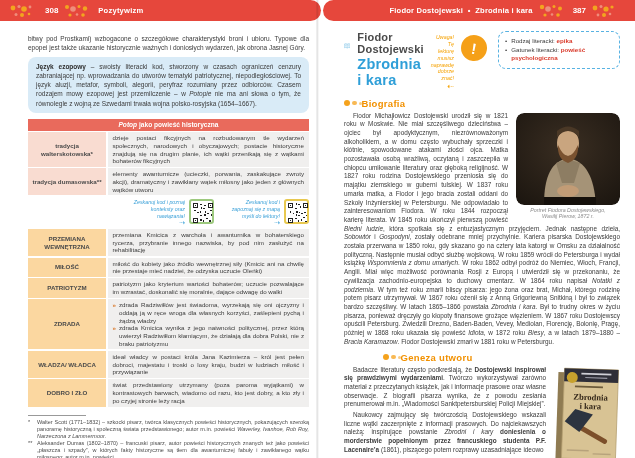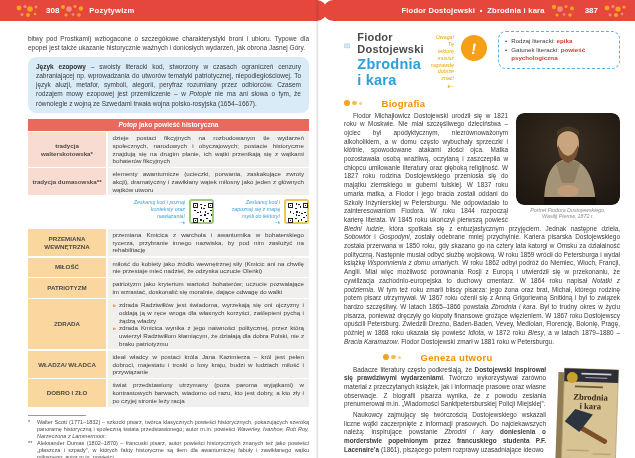--- a/index.html
+++ b/index.html
@@ -9,35 +9,35 @@
     -webkit-font-smoothing:antialiased;
   }
   .page{position:absolute;top:0;height:458px;}
   .page-left{left:0;width:317px;}
   .page-right{left:317px;width:318px;}
   .seam{position:absolute;left:316px;top:0;bottom:0;width:3px;
     background:linear-gradient(to right,rgba(0,0,0,.05),rgba(0,0,0,.10),rgba(0,0,0,0));}
 
   
   .bar{height:21px;background:#e6473c;display:flex;align-items:center;position:absolute;top:0;}
-  .bar-left{left:0;width:311px;border-radius:0 12px 12px 0;padding-left:16px;}
-  .bar-right{right:0;left:6px;border-radius:12px 0 0 12px;justify-content:flex-end;padding-right:8px;gap:5px;}
+  .bar-left{left:0;width:311px;border-radius:0 12px 12px 0;padding-left:10px;gap:5px;}
+  .bar-right{right:0;left:6px;border-radius:12px 0 0 12px;justify-content:flex-end;padding-right:20px;gap:5px;}
   .bar .pg{color:#fff;font-size:8px;font-weight:bold;}
   .bar .btitle{color:#fff;font-size:7.6px;font-weight:bold;letter-spacing:.2px;}
   .bar-left .btitle{}
   .dots{display:block;}
 
   
   .content-l{position:absolute;left:28px;right:8px;top:34px;}
   .content-r{position:absolute;left:27px;right:15px;top:31px;}
   .body-text{font-size:6.5px;line-height:1.4;text-align:justify;color:#3b3b3b;}
   .b{font-weight:bold;}
   .i{font-style:italic;}
 
-  .sec-h{display:flex;align-items:center;gap:20px;margin:5px 0 3px;}
+  .sec-h{display:flex;align-items:center;gap:0;margin:5px 0 3px;}
   .sec-dots{display:flex;align-items:center;gap:2px;}
   .sec-dots span{border-radius:50%;background:#f5a21c;display:block;}
   .sec-dots .d1{width:6px;height:6px;}
   .sec-dots .d2{width:4.5px;height:4.5px;opacity:.75;}
   .sec-dots .d3{width:3px;height:3px;opacity:.55;}
   .sec-label{color:#f29100;font-weight:bold;font-size:9.5px;letter-spacing:.3px;}
 
   
   .ezop-box{margin-top:5px;background:#d9ebf7;border-radius:8px;padding:5px 8px;
     font-size:6.5px;line-height:1.4;text-align:justify;}

